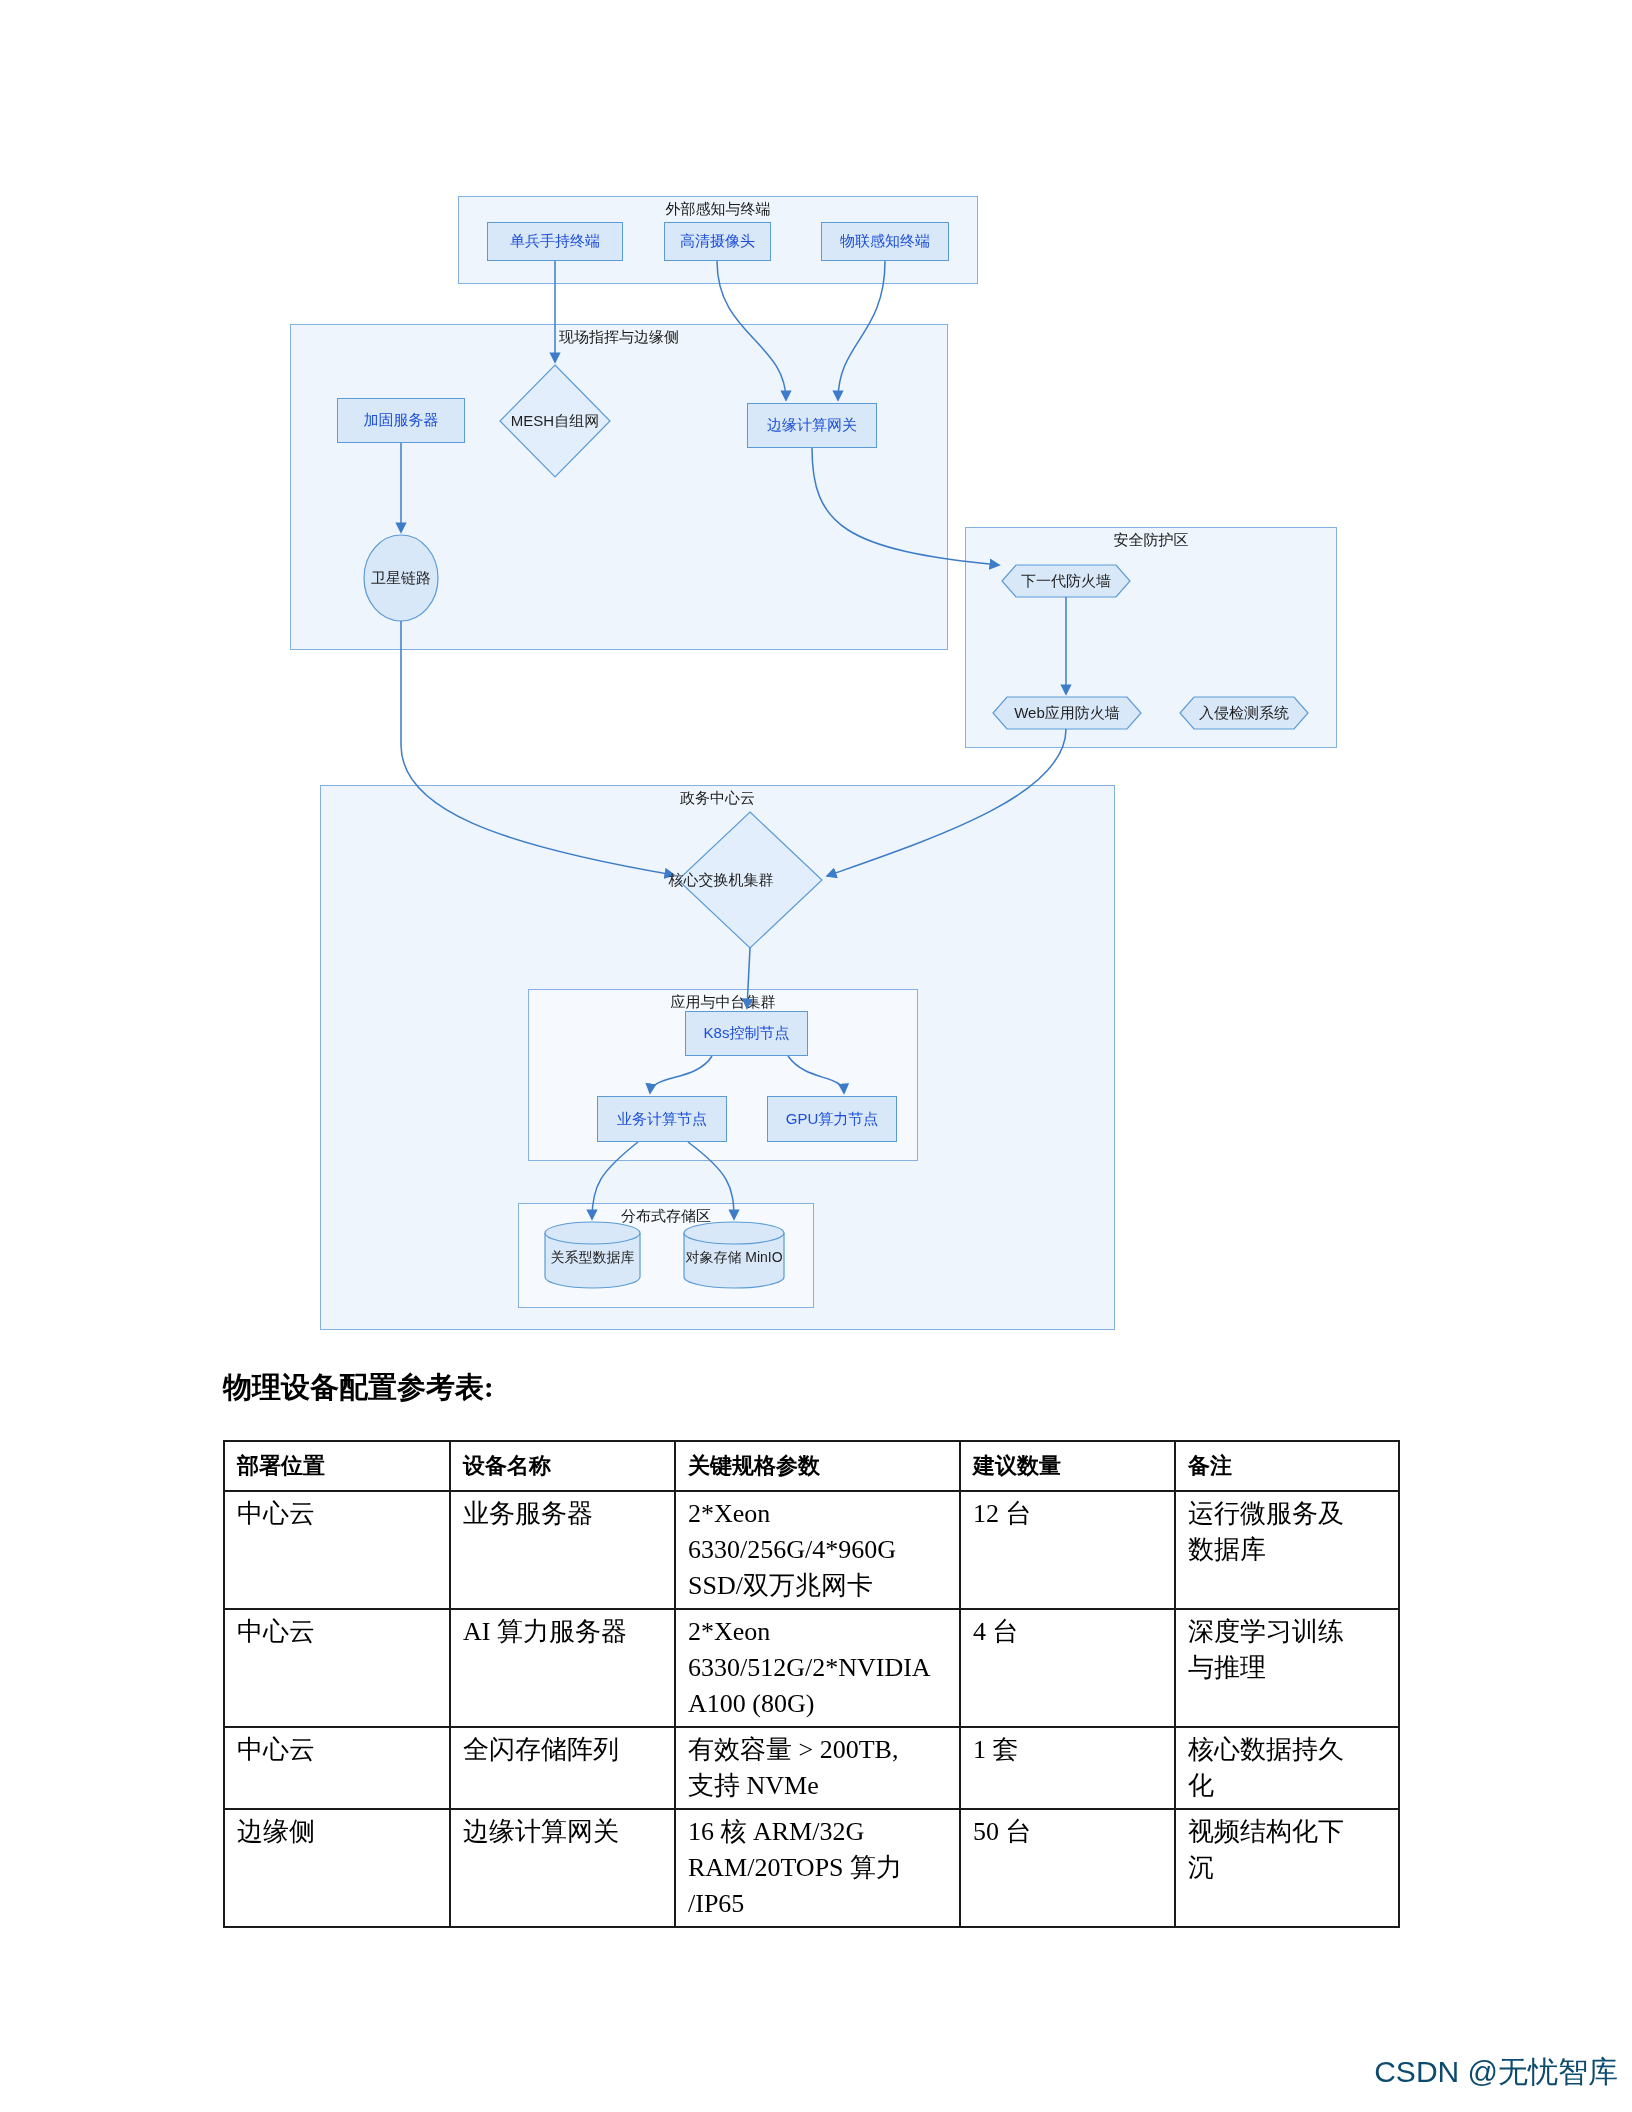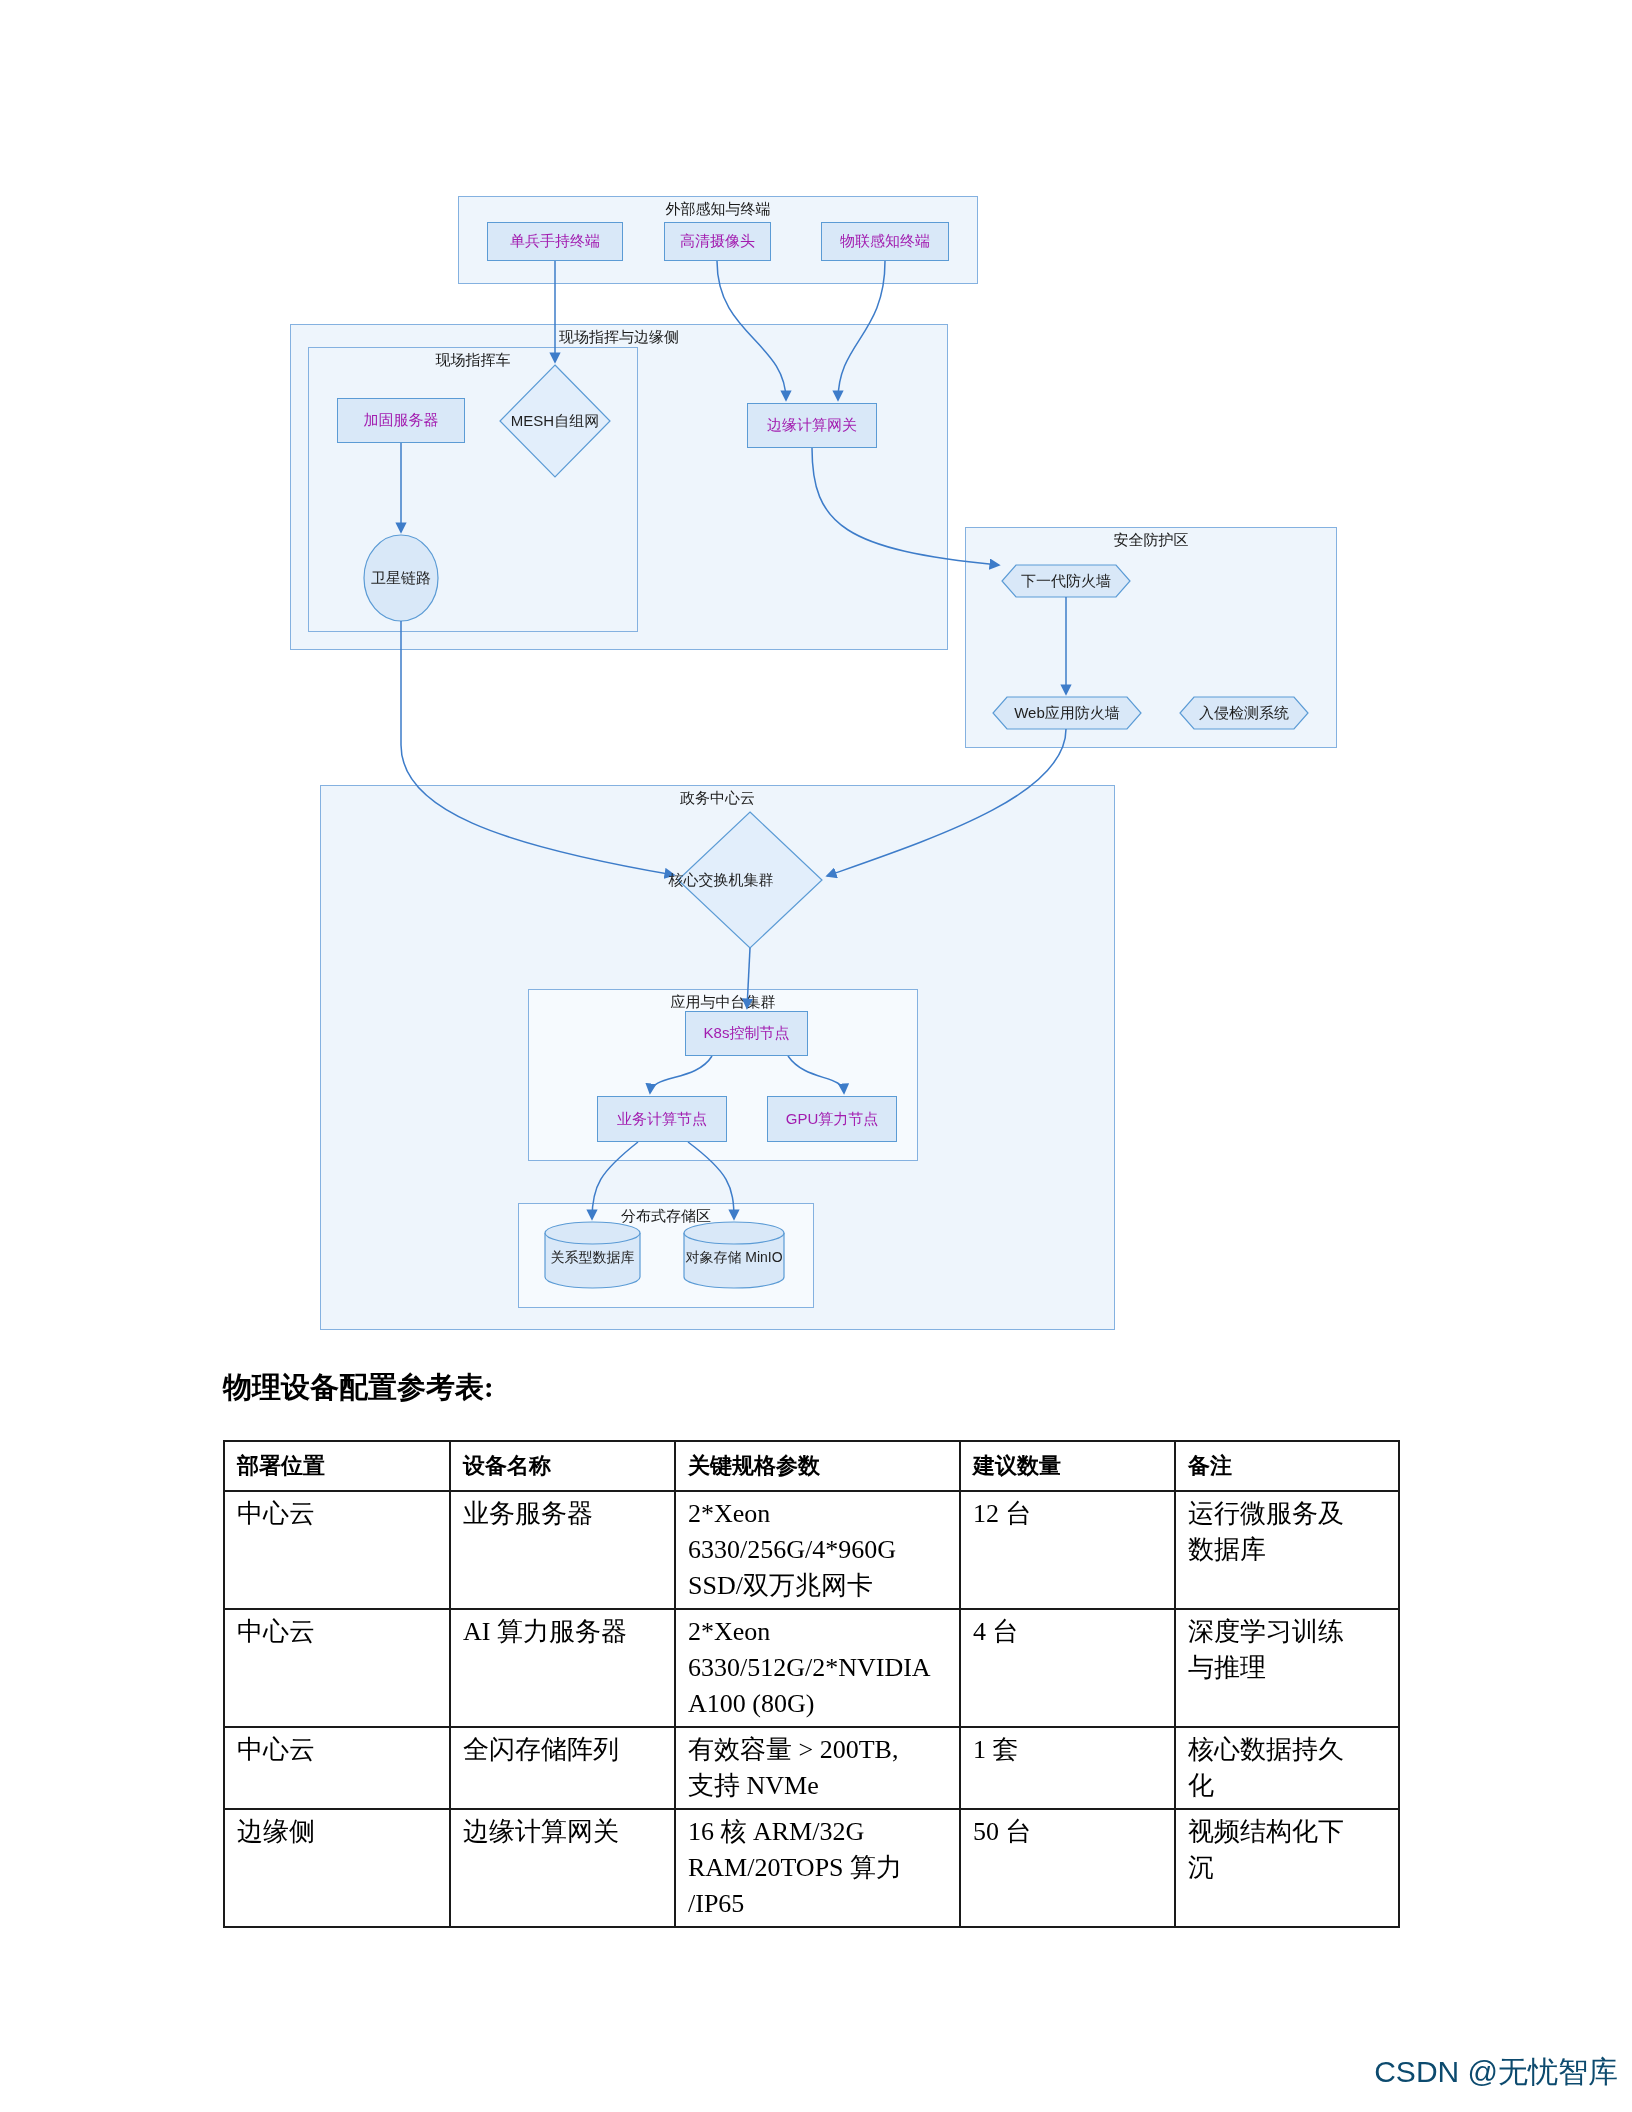--- a/index.html
+++ b/index.html
@@ -31,21 +31,21 @@
   }
   .node {
     position: absolute;
     background: #d9e8f8;
     border: 1px solid #5b9bd5;
     box-sizing: border-box;
     display: flex;
     align-items: center;
     justify-content: center;
     font-size: 15px;
-    color: #a21caf;
+    color: #1d4ed8;
     text-align: center;
     white-space: nowrap;
   }
   .shape-label {
     position: absolute;
     display: flex;
     align-items: center;
     justify-content: center;
     font-size: 15px;
     color: #1f1f1f;
@@ -110,23 +110,20 @@
   <div class="diagram">
 
     <div class="group" style="left:458px;top:196px;width:520px;height:88px">
       <div class="group-label">外部感知与终端</div>
     </div>
 
     <div class="group" style="left:290px;top:324px;width:658px;height:326px">
       <div class="group-label">现场指挥与边缘侧</div>
     </div>
 
-    <div class="group inner" style="left:308px;top:347px;width:330px;height:285px">
-      <div class="group-label">现场指挥车</div>
-    </div>
 
     <div class="group" style="left:965px;top:527px;width:372px;height:221px">
       <div class="group-label">安全防护区</div>
     </div>
 
     <div class="group" style="left:320px;top:785px;width:795px;height:545px">
       <div class="group-label">政务中心云</div>
     </div>
 
     <div class="group lighter" style="left:528px;top:989px;width:390px;height:172px">

